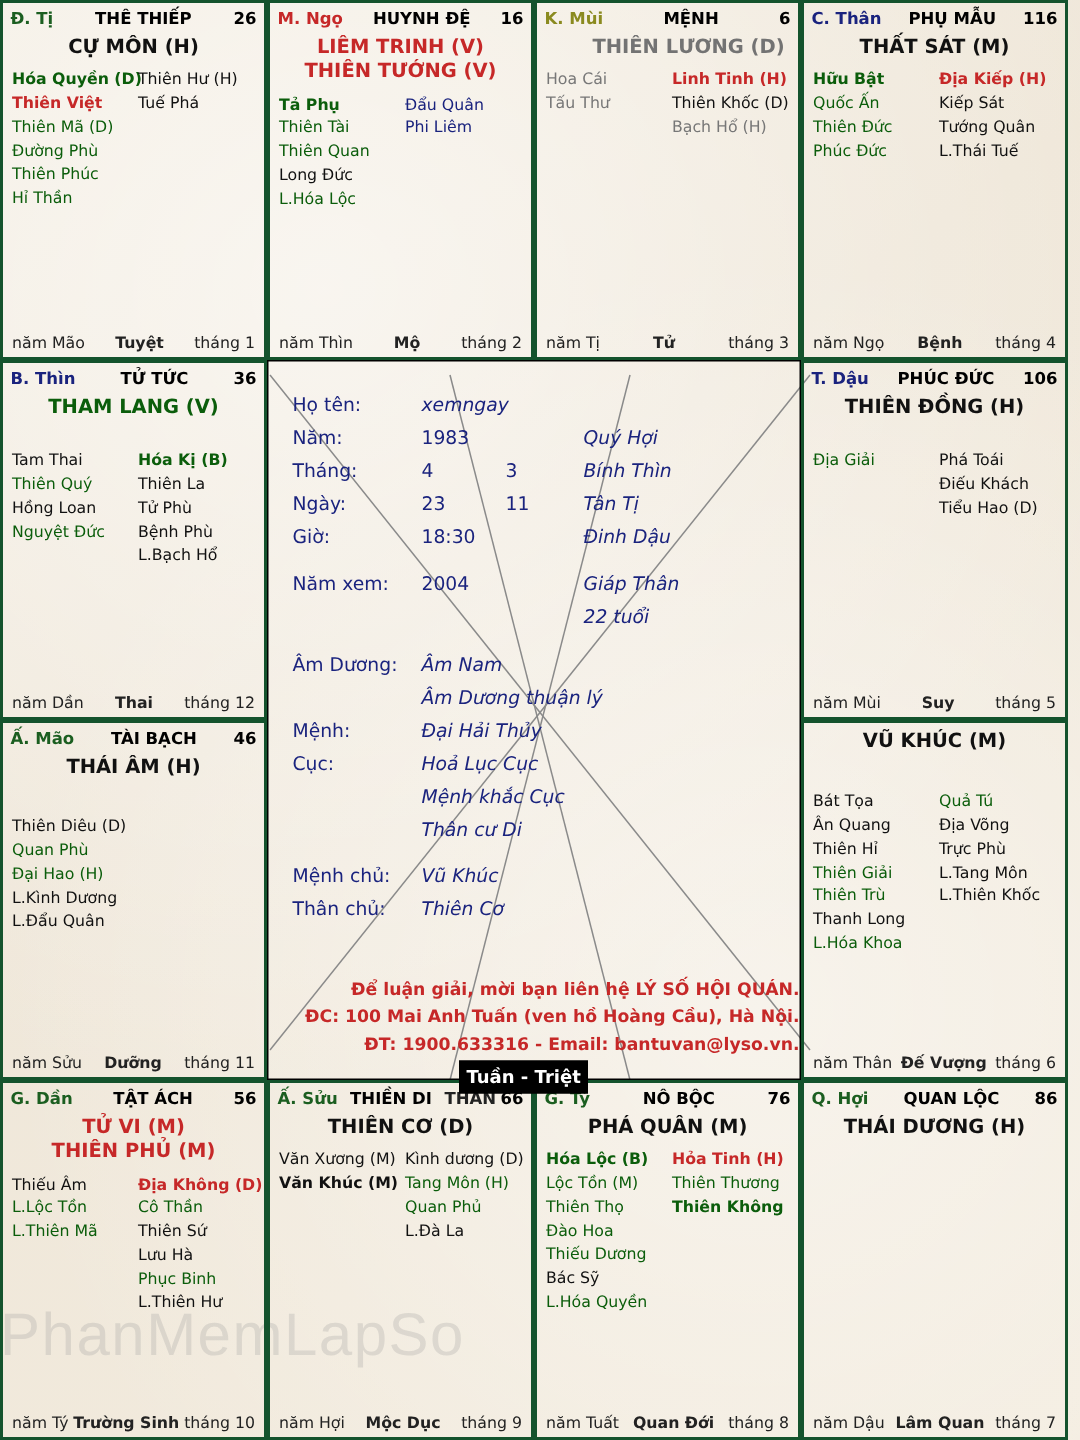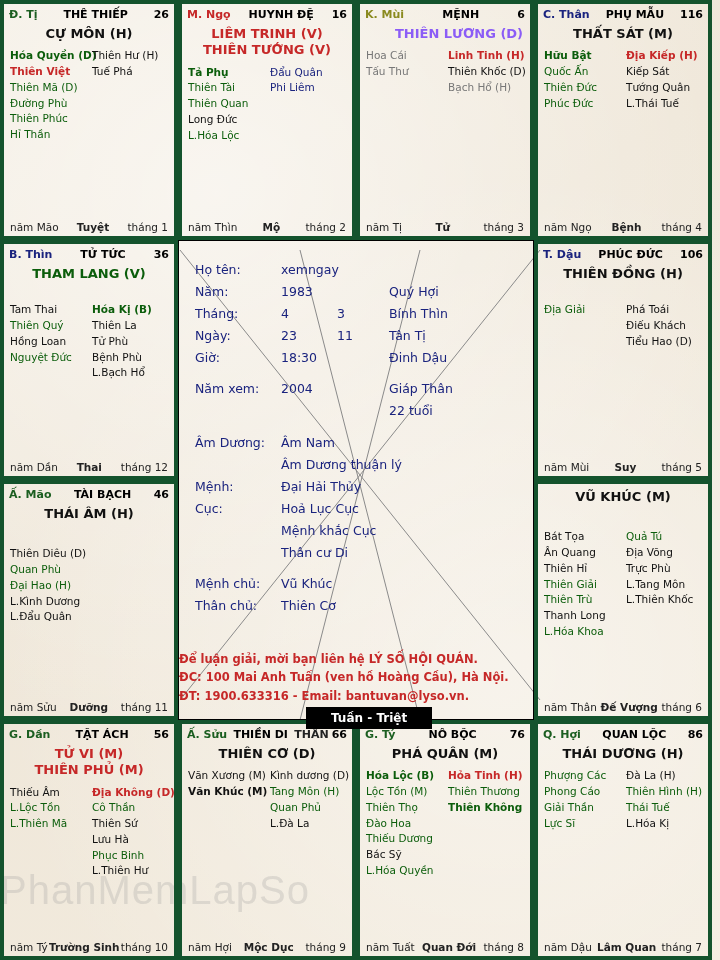--- a/index.html
+++ b/index.html
@@ -14,21 +14,21 @@
   }
   .board{
     position:absolute;left:0;top:0;width:720px;height:960px;
     display:grid;
     grid-template-columns:178px 178px 178px 178px;
     grid-template-rows:240px 240px 240px 240px;
     box-sizing:border-box;
   }
   .cell{
     position:relative;
-    border:4px solid #14532d;
+    border:2px solid #14532d;
     box-sizing:border-box;
     background:transparent;
     overflow:hidden;
   }
   .center-block{
     grid-column:2 / span 2;
     grid-row:2 / span 2;
     border:1px solid #000;
     box-sizing:border-box;
     position:relative;
@@ -72,21 +72,21 @@
   .palace-title{
     text-align:center;
     font-weight:bold;
     font-size:13px;
     margin-top:5px;
     line-height:1.25;
   }
   .t-green{color:#0b5d0b;}
   .t-red{color:#c62828;}
   .t-blue{color:#1a237e;}
-  .t-olive{color:#8b5cf6;padding-left:28px;}
+  .t-olive{color:#737373;padding-left:28px;}
   .t-gray{color:#777;}
   .t-black{color:#111;}
 
   .stars{
     display:flex;
     padding:6px 6px 0 6px;
     gap:6px;
     font-size:10.5px;
     line-height:1.5;
   }
@@ -108,33 +108,33 @@
   .info{
     position:absolute;left:16px;top:18px;width:330px;
     color:#1a237e;
     font-size:12.5px;
     line-height:1.75;
   }
   .info .row{display:flex;}
   .info .lab{width:86px;flex:0 0 86px;color:#1a237e;}
   .info .v1{width:56px;flex:0 0 56px;}
   .info .v2{width:52px;flex:0 0 52px;}
-  .info .v3{flex:1;}
+  .info .v3{flex:1;font-style:italic;}
   .info .gap{height:10px;}
   .promo{
     position:absolute;left:0;right:0;bottom:14px;
-    text-align:left;color:#c62828;font-weight:bold;
+    text-align:right;color:#c62828;font-weight:bold;
     font-size:11.5px;line-height:1.6;
   }
   .tuan-triet{
     position:absolute;
     left:306px;top:707px;
     background:#000;color:#fff;
     font-weight:bold;font-size:12px;
-    padding:3px 24px;
+    padding:3px 4px;
     z-index:6;
     border:1px solid #000;
   }
 </style>
 </head>
 <body>
 
 <div class="bgwash"></div>
 
 <svg class="lines" viewBox="0 0 720 960" preserveAspectRatio="none">
@@ -533,34 +533,20 @@
     </div>
   </div>
 
   <div class="cell">
     <div class="hdr">
       <span class="chi t-green">Q. Hợi</span>
       <span class="cung">QUAN LỘC</span>
       <span class="num">86</span>
     </div>
     <div class="palace-title t-black">THÁI DƯƠNG (H)</div>
-    <div class="stars">
-      <div class="col">
-        <div class="star t-green">Phượng Các</div>
-        <div class="star t-green">Phong Cáo</div>
-        <div class="star t-green">Giải Thần</div>
-        <div class="star t-green">Lực Sĩ</div>
-      </div>
-      <div class="col">
-        <div class="star t-black">Đà La (H)</div>
-        <div class="star t-green">Thiên Hình (H)</div>
-        <div class="star t-green">Thái Tuế</div>
-        <div class="star t-black">L.Hóa Kị</div>
-      </div>
-    </div>
     <div class="foot">
       <span class="nam">năm Dậu</span>
       <span class="mid">Lâm Quan</span>
       <span class="thang">tháng 7</span>
     </div>
   </div>
 
 </div>
 
 <div class="tuan-triet">Tuần - Triệt</div>

